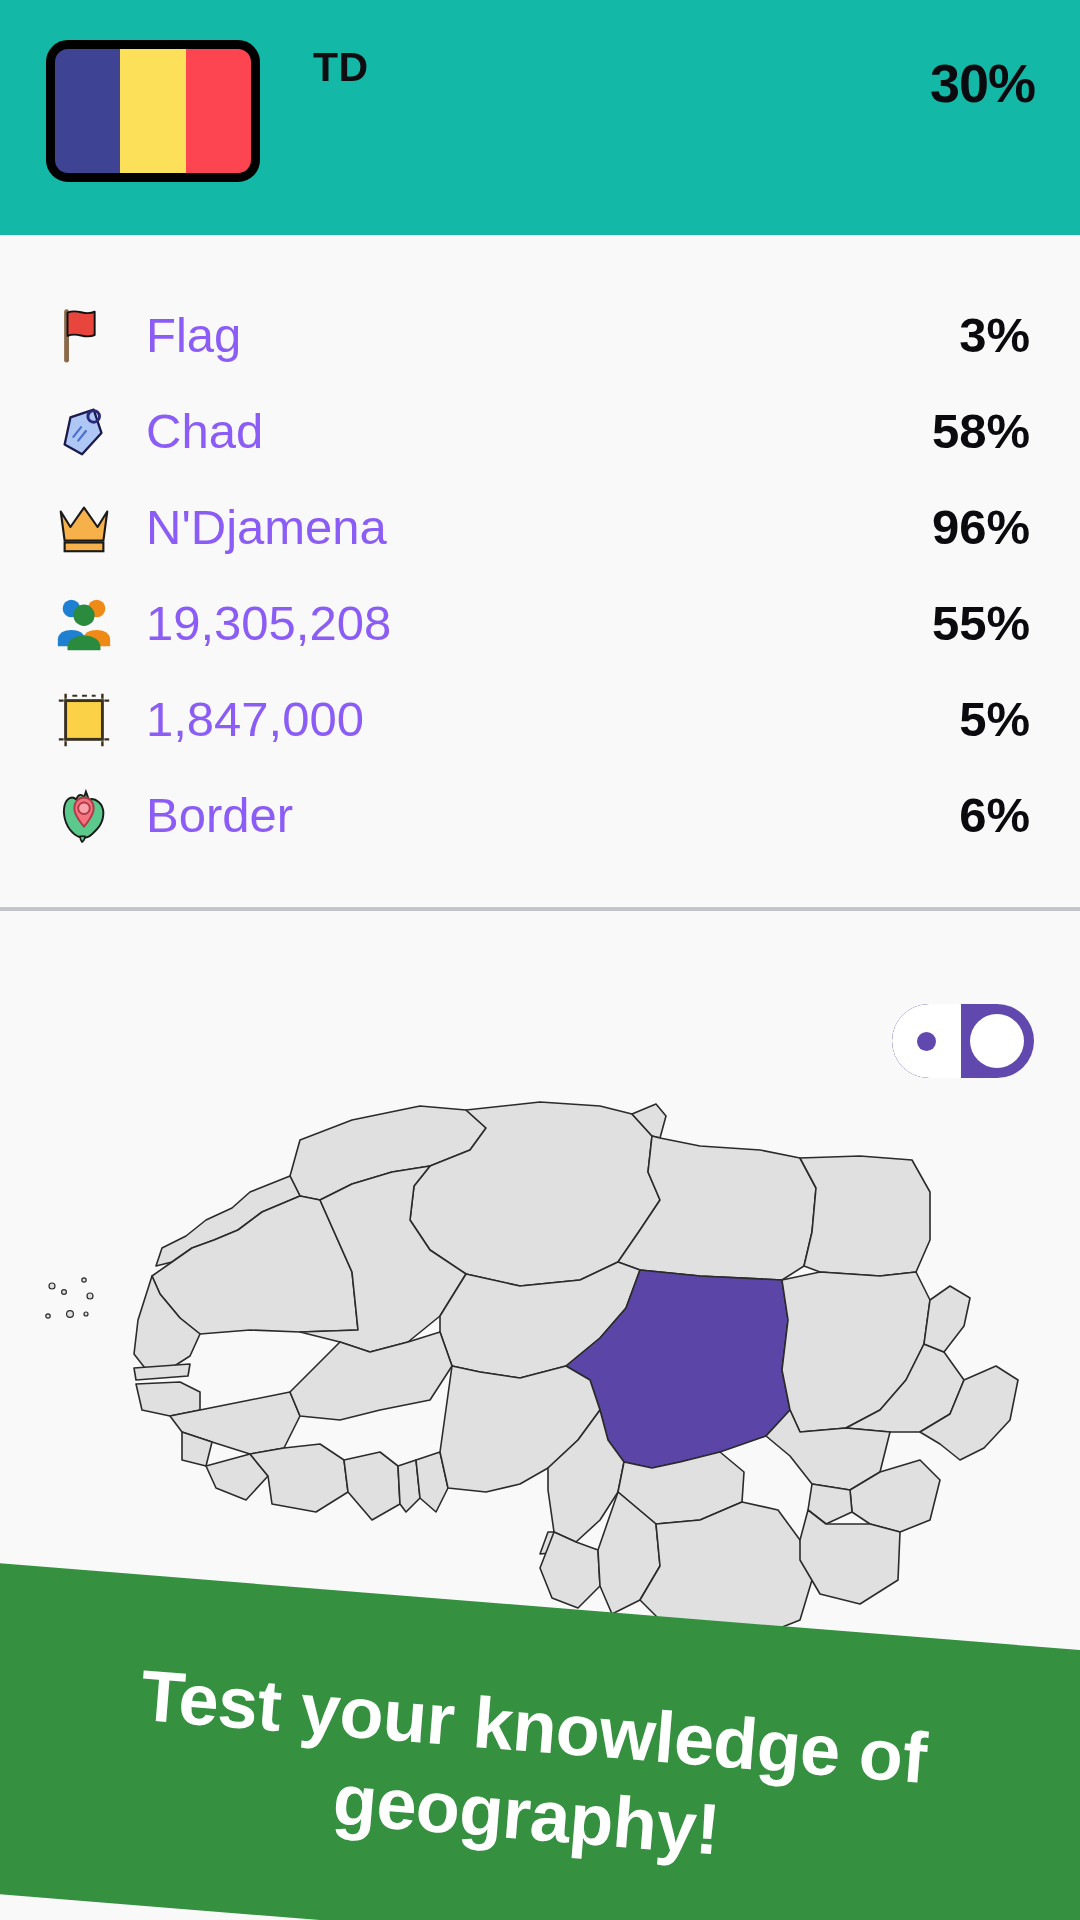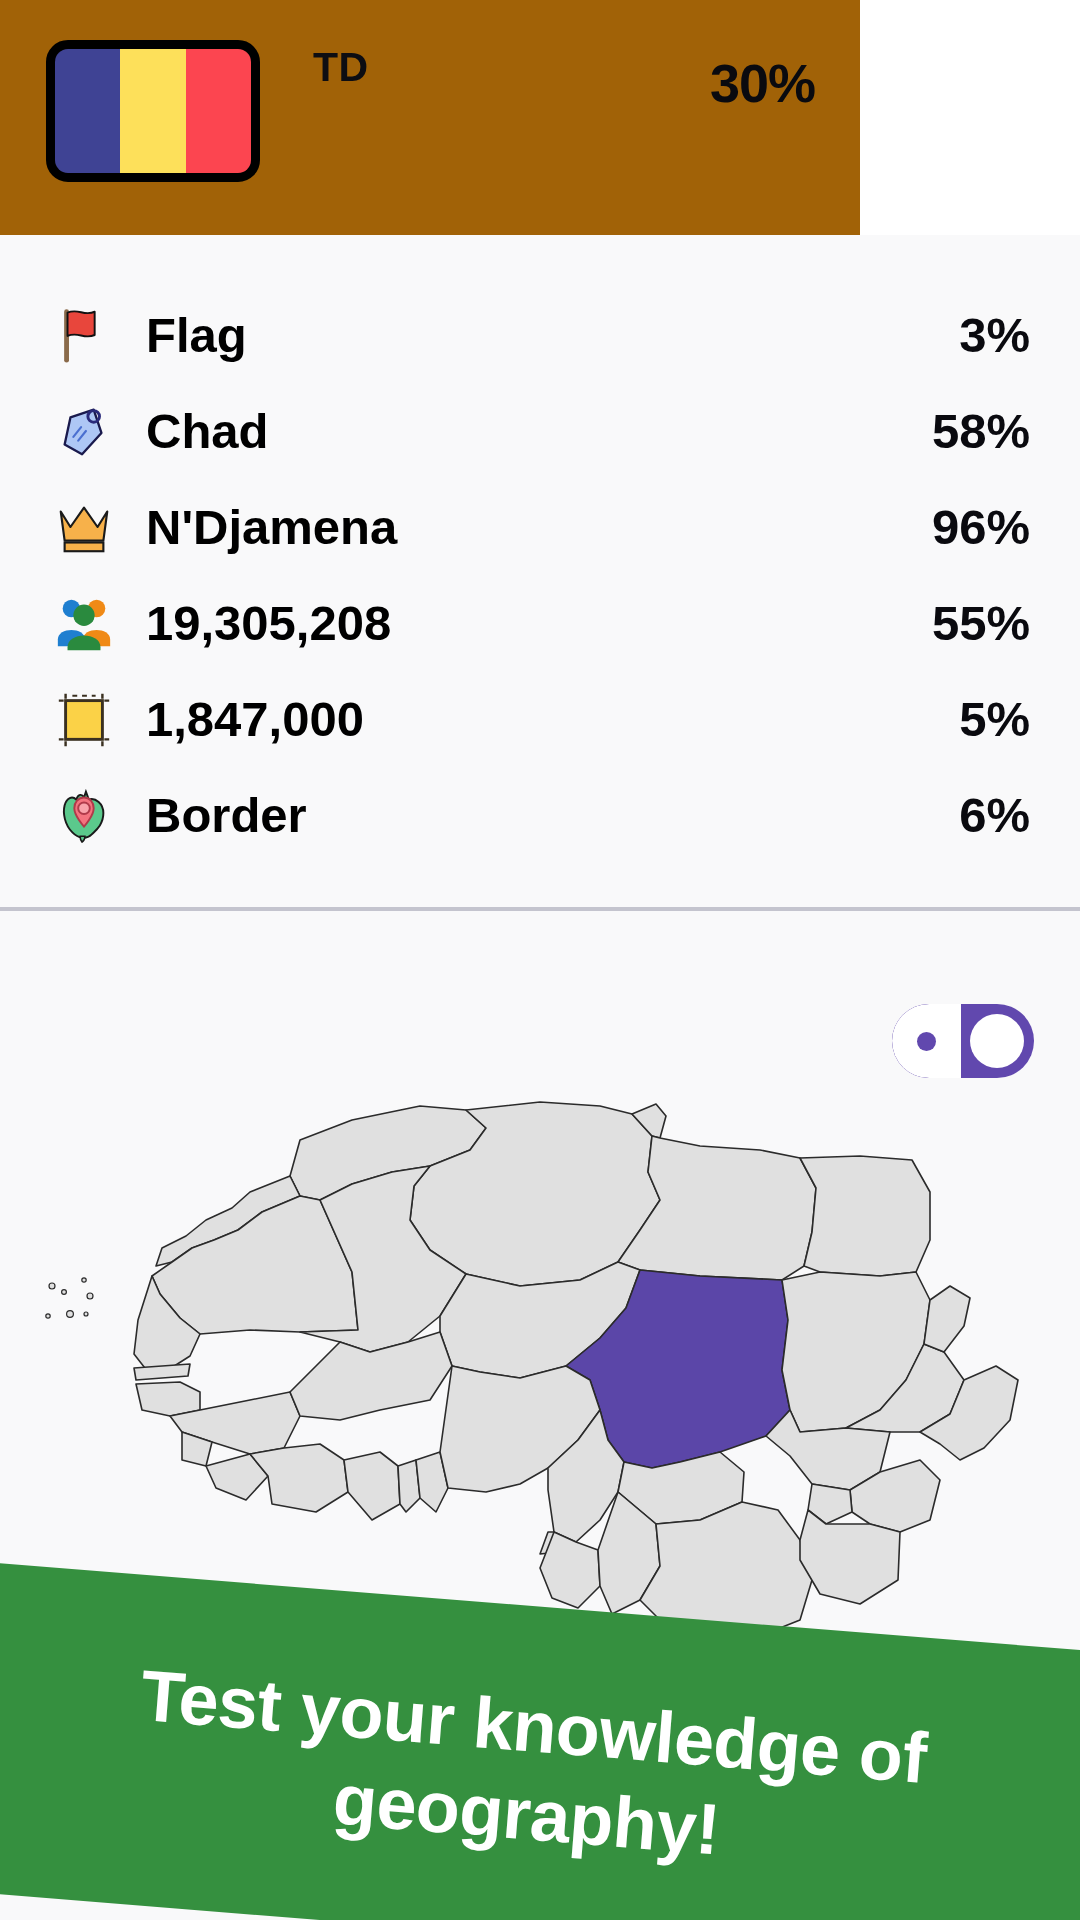--- a/index.html
+++ b/index.html
@@ -6,22 +6,22 @@
   html, body {
     width:1080px; height:1920px;
     font-family:"Liberation Sans", sans-serif;
     background:#ffffff;
     overflow:hidden;
   }
   #app { position:relative; width:1080px; height:1920px; }
 
   
   .header {
-    position:absolute; left:0; top:0; width:860px; height:235px;
-    background:#a16207;
+    position:absolute; left:0; top:0; width:1080px; height:235px;
+    background:#14b8a6;
   }
   .flag-chip {
     position:absolute; left:46px; top:40px;
     width:214px; height:142px;
     border:9px solid #000000;
     border-radius:22px;
     overflow:hidden;
     display:flex;
     background:#000;
   }
@@ -54,21 +54,21 @@
   }
   .stat-icon {
     width:76px; height:76px;
     flex:0 0 76px;
     display:flex; align-items:center; justify-content:center;
   }
   .stat-icon svg { display:block; }
   .stat-label {
     flex:1 1 auto;
     margin-left:24px;
-    font-size:49px; font-weight:700; color:#000000;
+    font-size:49px; font-weight:400; color:#8b5cf6;
     white-space:nowrap;
   }
   .stat-pct {
     flex:0 0 auto;
     font-size:49px; font-weight:700; color:#0a0a0f;
     text-align:right;
   }
 
   .divider {
     position:absolute; left:0; top:907px; width:1080px; height:4px;

